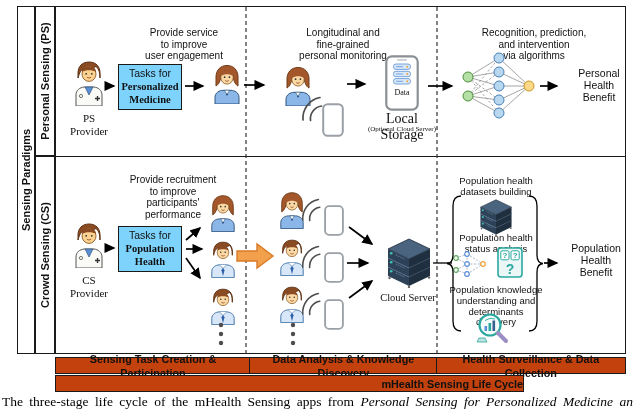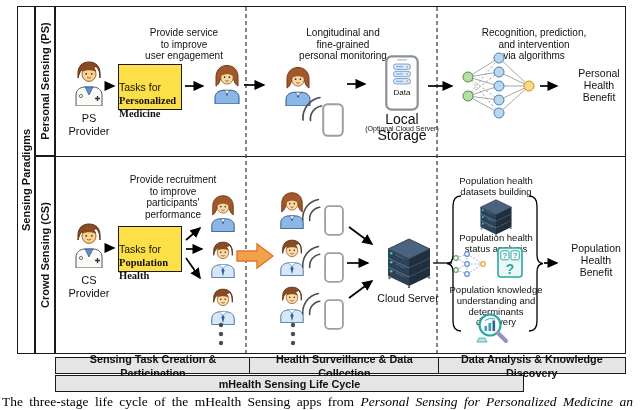--- a/index.html
+++ b/index.html
@@ -4,30 +4,30 @@
 <style>
   html,body{margin:0;padding:0;background:#fff;}
   #canvas{
     position:relative; width:640px; height:410px; background:#fff;
     font-family:"Liberation Sans","DejaVu Sans",sans-serif; color:#111;
     overflow:hidden;
   }
   .box{position:absolute; border:1.6px solid #1a1a1a; box-sizing:border-box; background:#fff;}
   .hline{position:absolute; border-top:1.6px solid #1a1a1a; height:0;}
   .txt{position:absolute; text-align:center; white-space:pre-line; line-height:11.5px; font-size:10px;}
-  .lbl{position:absolute; text-align:center; white-space:pre-line;}
+  .lbl{position:absolute; text-align:center; white-space:pre-line;font-family:Liberation Serif, serif;}
   .vlabel{position:absolute; text-align:center; transform:rotate(-90deg);
           font-weight:bold; font-size:11px; white-space:nowrap; line-height:14px;}
-  .taskbox{position:absolute; border:1.6px solid #1a1a1a; box-sizing:border-box; background:#fde047;
-           text-align:left; font-size:10.5px; line-height:13px; padding-top:16px;}
+  .taskbox{position:absolute; border:1.6px solid #1a1a1a; box-sizing:border-box; background:#7dd3fc;
+           text-align:center; font-size:10.5px; line-height:13px; padding-top:2px;}
   .taskbox .b{font-weight:bold; white-space:pre-line;font-family:Liberation Serif, serif;}
   .bar{position:absolute; display:flex; box-sizing:border-box;}
-  .barcell{flex:0 0 auto; border:1.6px solid #1a1a1a; box-sizing:border-box; background:#e5e5e5;
+  .barcell{flex:0 0 auto; border:1.6px solid #1a1a1a; box-sizing:border-box; background:#c2410c;
            font-weight:bold; font-size:10.8px; text-align:center; line-height:14px;
-           display:flex; align-items:center; justify-content:center;}
+           display:flex; align-items:center; justify-content:flex-end;}
   .icon{position:absolute;}
   #caption{position:absolute; left:2px; top:394px; width:700px; white-space:nowrap;
            font-family:"Liberation Serif","DejaVu Serif",serif; font-size:13.5px;
            word-spacing:3px; color:#000;}
   #caption .it{font-style:italic;text-align:center;}
   svg{display:block;}
   #overlay{position:absolute; left:0; top:0; pointer-events:none;}
 </style>
 </head>
 <body>
@@ -277,25 +277,25 @@
     </svg>
 
   <div class="txt" style="left:568px; top:242px; width:56px; font-size:10.5px; line-height:12px">Population
 Health
 Benefit</div>
 
   <div class="bar" style="left:55px; top:357px; width:571px; height:17px">
     <div class="barcell" style="width:196px; height:17px">
         <span>Sensing Task Creation &amp; Participation</span>
       </div>
+    <div class="barcell" style="width:188px; height:17px; margin-left:-1.6px">
+        <span>Data Analysis &amp; Knowledge Discovery</span>
+      </div>
     <div class="barcell" style="width:190px; height:17px; margin-left:-1.6px">
         <span>Health Surveillance &amp; Data Collection</span>
-      </div>
-    <div class="barcell" style="width:188px; height:17px; margin-left:-1.6px">
-        <span>Data Analysis &amp; Knowledge Discovery</span>
       </div>
   </div>
   <div class="barcell" style="position:absolute; left:55px; top:375px; width:469px; height:17px">
       <span>mHealth Sensing Life Cycle</span>
     </div>
 
   <div id="caption">
     <span>The three-stage life cycle of the mHealth Sensing apps from </span><span class="it">Personal Sensing for Personalized Medicine an</span>
   </div>
 

